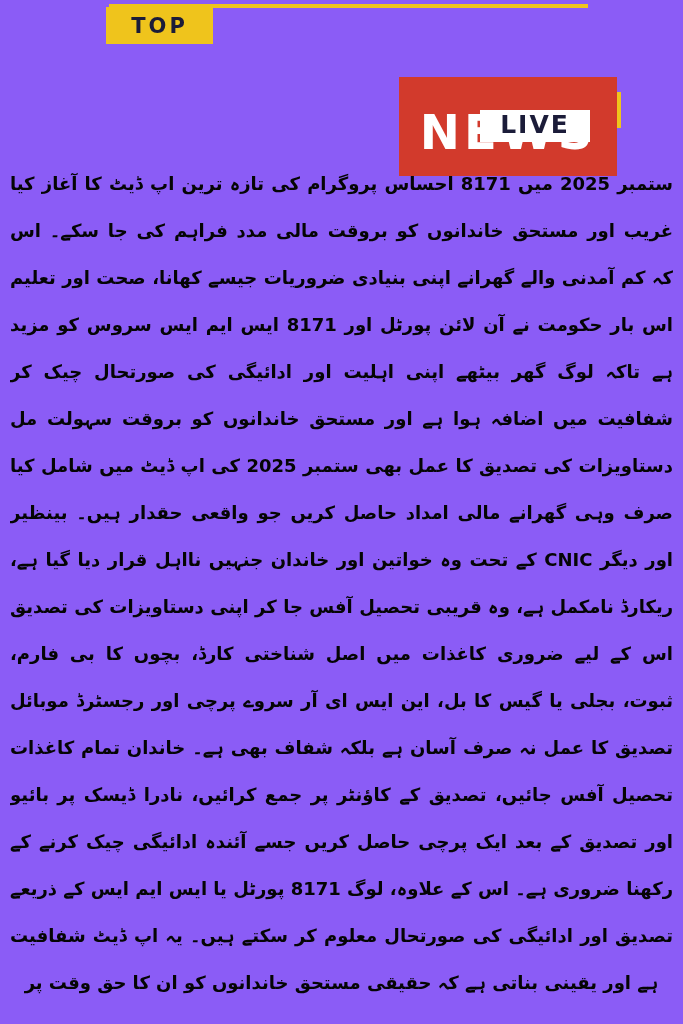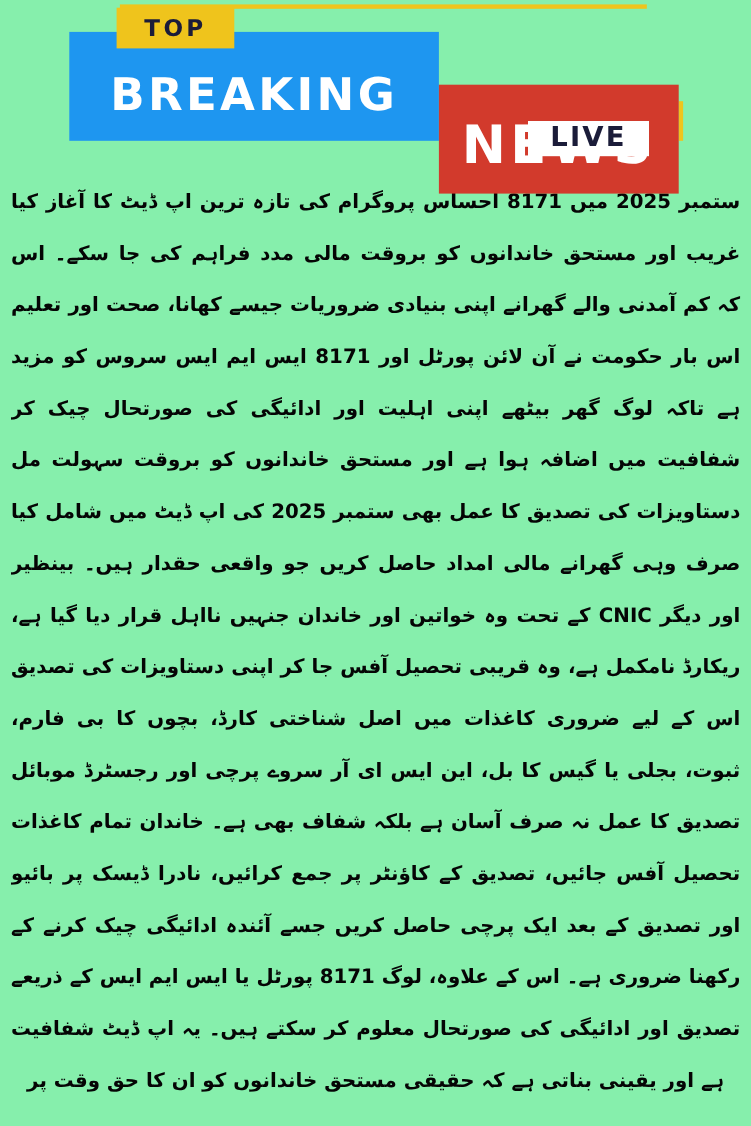--- a/index.html
+++ b/index.html
@@ -7,21 +7,21 @@
     --blue:#1E96F0;
     --red:#D23A2C;
     --navy:#1B1C39;
     --ink:#050505;
   }
   html,body{margin:0;padding:0;background:#ffffff;}
   body{font-family:"DejaVu Sans", sans-serif;}
   .page{
     position:relative;
     width:683px;height:1024px;
-    background:#86efac;
+    background:#8b5cf6;
     overflow:hidden;
   }
   
   .logo{position:absolute;left:0;top:0;width:683px;height:152px;}
   .yellow-top-line{
     position:absolute;left:109px;top:4px;width:479px;height:4px;
     background:var(--yellow);
   }
   .top-box{
     position:absolute;left:106px;top:7px;width:107px;height:37px;
@@ -80,23 +80,20 @@
 <body>
 
 <div class="page">
 
   <div class="logo">
     <div class="yellow-top-line"></div>
     <div class="yellow-accent"></div>
     <div class="top-box">
       <span>TOP</span>
     </div>
-    <div class="breaking-box">
-      <span>BREAKING</span>
-    </div>
     <div class="news-box">
       <span>NEWS</span>
     </div>
     <div class="live-box">
       <span>LIVE</span>
     </div>
   </div>
 
   <div class="article" dir="rtl" lang="ur">
       <div class="text-line">ستمبر 2025 میں 8171 احساس پروگرام کی تازہ ترین اپ ڈیٹ کا آغاز کیا گیا ہے تاکہ</div>

